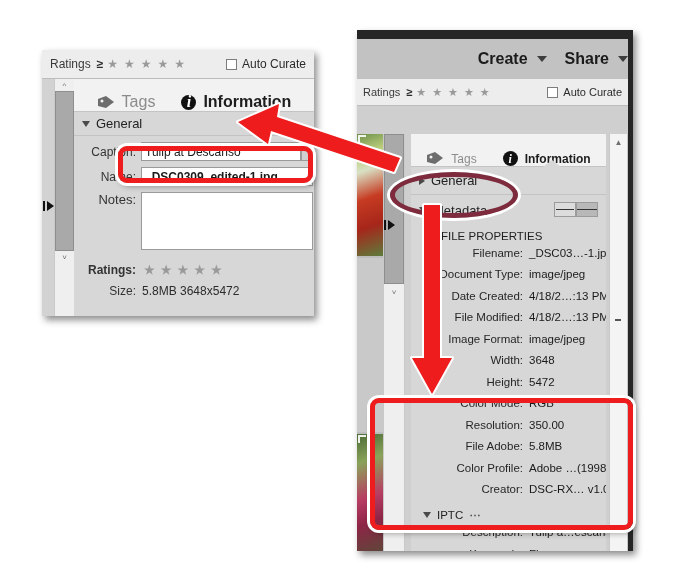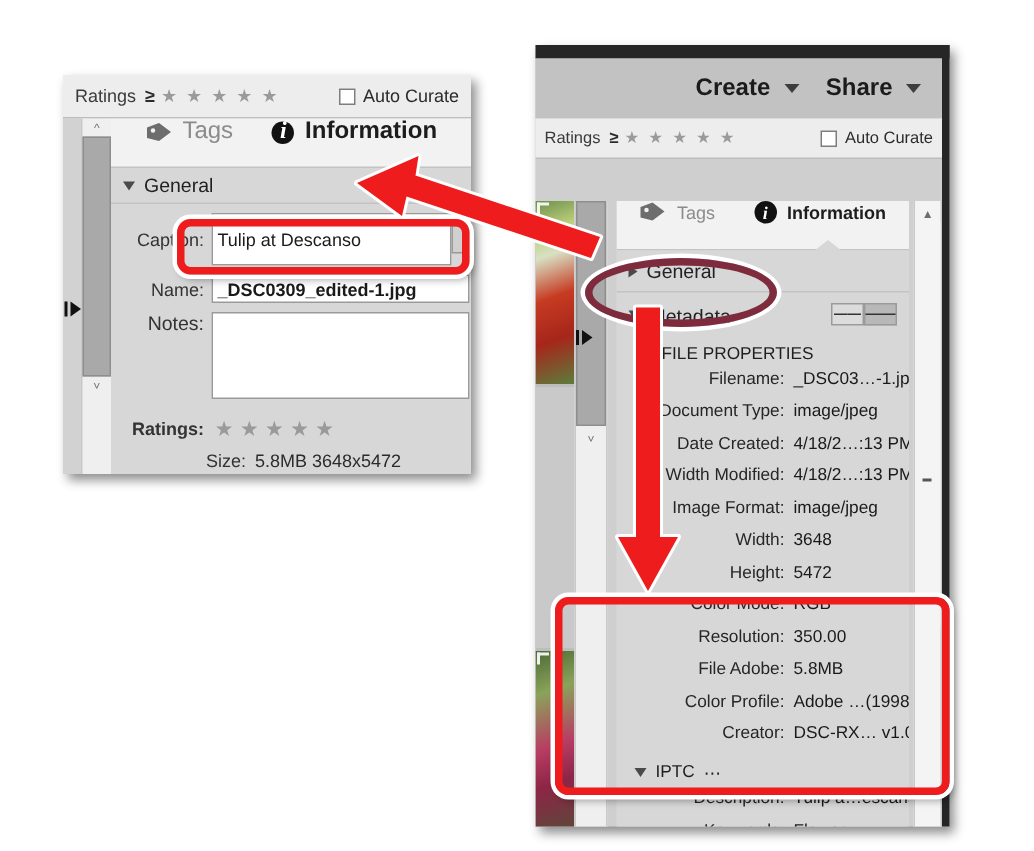--- a/index.html
+++ b/index.html
@@ -13,21 +13,21 @@
       display:flex;align-items:center;box-sizing:border-box;}
   .bar-ratings .lbl{color:#3a3a3a;}
   .ge{margin:0 4px 0 6px;font-weight:bold;}
   .stars{display:flex;align-items:center;gap:6px;}
   .star{color:#9a9a9a;line-height:1;}
   .chk{width:11px;height:11px;border:1px solid #7d7d7d;background:#fff;
        display:inline-block;margin-right:5px;box-sizing:border-box;}
   .curate{display:flex;align-items:center;margin-left:auto;}
 
   .tabbar{background:#f2f2f2;border-bottom:1px solid #c4c4c4;
-     display:flex;align-items:flex-start;justify-content:center;gap:26px;
+     display:flex;align-items:flex-end;justify-content:center;gap:26px;
      box-sizing:border-box;position:relative;}
   .tab{display:flex;align-items:center;gap:7px;}
   .tab.inactive span.t{color:#8b8b8b;}
   .tab.active span.t{color:#1d1d1d;font-weight:bold;}
   .tagicon{display:inline-block;}
   .infoicon{width:15px;height:15px;border-radius:50%;background:#111;color:#fff;
     font-weight:bold;font-style:italic;font-family:"Liberation Serif",serif;
     display:flex;align-items:center;justify-content:center;line-height:1;}
   .tabptr{position:absolute;bottom:-1px;width:0;height:0;
     border-left:9px solid transparent;border-right:9px solid transparent;
@@ -61,21 +61,21 @@
   #leftPanel .body{position:absolute;left:32px;right:0;top:62px;bottom:0;
      background:#d7d7d7;overflow:hidden;}
   #leftPanel .section-hdr{height:22px;font-size:13px;padding-left:8px;}
   #lp-scroll{left:12px;top:29px;width:19px;bottom:0;}
   #lp-rail{position:absolute;left:0;top:29px;width:12px;bottom:0;background:#d2d2d2;}
 
   
   #rightPanel{left:357px;top:30px;width:271px;height:512px;background:#cfcfcf;
      border-top:9px solid #262626;border-right:5px solid #262626;}
   #rp-createbar{height:40px;background:#c2c2c2;display:flex;align-items:center;
-     justify-content:flex-end;gap:18px;padding-right:14px;box-sizing:border-box;}
+     justify-content:flex-end;gap:18px;box-sizing:border-box;}
   .menu-item{display:flex;align-items:center;gap:9px;color:#1b1b1b;
      font-weight:bold;font-size:16px;}
   .dncaret{width:0;height:0;border-left:5px solid transparent;
      border-right:5px solid transparent;border-top:6px solid #3d3d3d;}
   #rightPanel .bar-ratings{height:27px;font-size:11px;padding:0 6px;}
   #rp-content{position:absolute;left:54px;right:22px;top:95px;bottom:0;
      background:#d7d7d7;overflow:hidden;}
   #rightPanel .tabbar{height:33px;font-size:12px;}
   .md-rows{font-size:11.5px;}
   .md-row{display:flex;align-items:baseline;height:21.5px;}
@@ -149,21 +149,21 @@
   </div>
 
   <div class="body">
     <div class="section-hdr" style="height:24px;">
       <span class="caret"></span>
       <span>General</span>
     </div>
 
     <div class="fld" style="margin-top:6px;">
       <span class="lab" style="width:62px;font-size:12px;">Caption:</span>
-      <span class="inp" style="width:160px;height:35px;margin-left:5px;font-size:12px;">
+      <span class="inp" style="width:160px;height:19px;margin-left:5px;font-size:12px;">
         <span>Tulip at Descanso</span>
       </span>
       <span class="inp" style="width:11px;height:19px;background:#d0d0d0;"></span>
     </div>
 
     <div class="fld" style="margin-top:6px;align-items:center;">
       <span class="lab" style="width:62px;font-size:12px;">Name:</span>
       <span class="inp" style="width:172px;height:19px;margin-left:5px;font-size:12px;font-weight:bold;">
         <span>_DSC0309_edited-1.jpg</span>
       </span>
@@ -180,21 +180,21 @@
       <span class="lab" style="width:62px;font-size:12px;">Ratings:</span>
       <span class="stars" id="lp-item-stars" style="margin-left:8px;">
           <span class="star" style="font-size: 12px;">★</span>
           <span class="star" style="font-size: 12px;">★</span>
           <span class="star" style="font-size: 12px;">★</span>
           <span class="star" style="font-size: 12px;">★</span>
           <span class="star" style="font-size: 12px;">★</span>
         </span>
     </div>
 
-    <div class="fld" style="margin-top:7px;margin-left:28px;">
+    <div class="fld" style="margin-top:7px;">
       <span class="lab" style="width:62px;font-size:12px;">Size:</span>
       <span style="margin-left:6px;font-size:12px;">5.8MB  3648x5472</span>
     </div>
   </div>
 
   <div class="expander" style="left:0;top:150px;">
     <svg width="14" height="12" viewBox="0 0 14 12">
       <rect x="1" y="1" width="2" height="10" fill="#111"></rect>
       <path d="M5 1 L12 6 L5 11 Z" fill="#111"></path>
     </svg>
@@ -306,21 +306,21 @@
         </div>
         <div class="md-row">
           <span class="k">Document Type:</span>
           <span class="v">image/jpeg</span>
         </div>
         <div class="md-row">
           <span class="k">Date Created:</span>
           <span class="v">4/18/2…:13 PM</span>
         </div>
         <div class="md-row">
-          <span class="k">Width Modified:</span>
+          <span class="k">File Modified:</span>
           <span class="v">4/18/2…:13 PM</span>
         </div>
         <div class="md-row">
           <span class="k">Image Format:</span>
           <span class="v">image/jpeg</span>
         </div>
         <div class="md-row">
           <span class="k">Width:</span>
           <span class="v">3648</span>
         </div>

